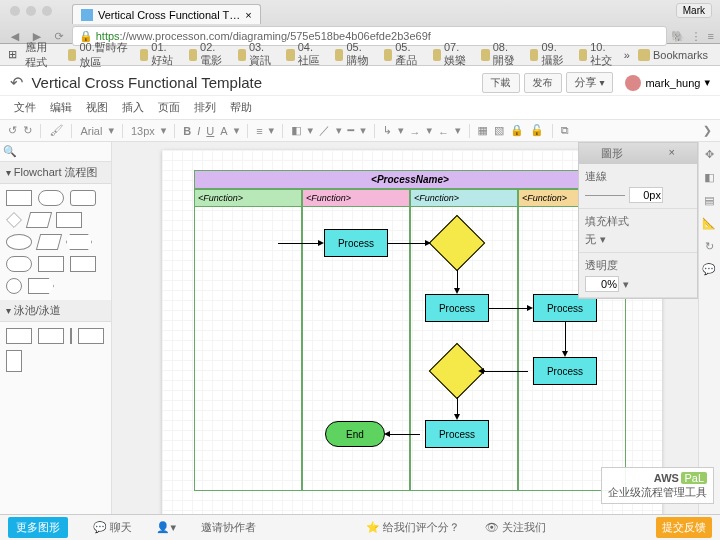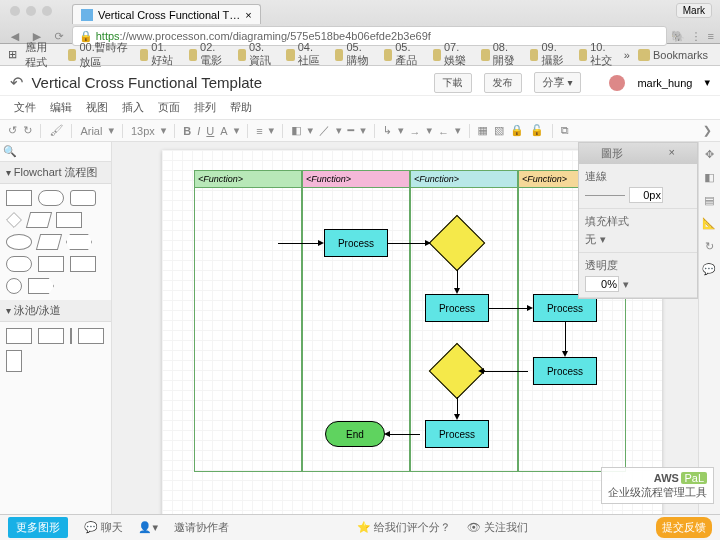--- a/index.html
+++ b/index.html
@@ -15,21 +15,21 @@
 .https{color:#2a8a2a}
 .url-icons{display:flex;gap:6px;color:#888}
 .user-label{background:#eee;border:1px solid #ccc;border-radius:3px;padding:1px 6px;font-size:10px}
 .bookmarks{height:22px;background:#f0f0f0;border-bottom:1px solid #ccc;display:flex;align-items:center;padding:0 8px;gap:4px;font-size:10px;color:#555}
 .bm{display:flex;align-items:center;gap:3px;padding:1px 4px}
 .bm-ico{width:12px;height:12px;background:#d4c074;border-radius:2px}
 .app{background:#fff}
 .title-row{display:flex;align-items:center;padding:6px 10px 2px;gap:8px;border-bottom:1px solid #eee}
 .back{font-size:16px;color:#666}
 .doc-title{font-size:15px;color:#333}
-.title-actions{margin-left:auto;display:flex;gap:12px;align-items:center}
+.title-actions{margin-left:auto;display:flex;gap:4px;align-items:center}
 .btn{border:1px solid #ccc;background:#f7f7f7;padding:2px 8px;border-radius:2px;font-size:10px;color:#555}
 .avatar{width:16px;height:16px;border-radius:50%;background:#d88}
 .menubar{display:flex;gap:14px;padding:4px 14px;font-size:11px;color:#555;border-bottom:1px solid #e5e5e5}
 .toolbar{display:flex;align-items:center;padding:3px 8px;gap:8px;border-bottom:1px solid #e0e0e0;color:#888;font-size:10px;background:#fafafa}
 .tb-group{display:flex;gap:6px;align-items:center}
 .sep{width:1px;height:14px;background:#ddd}
 .main{display:flex;height:390px}
 .sidebar{width:112px;border-right:1px solid #e0e0e0;background:#fafafa}
 .search{display:flex;border-bottom:1px solid #e0e0e0;padding:3px}
 .search input{flex:1;border:none;background:transparent;font-size:10px;padding:2px}
@@ -56,25 +56,25 @@
 .arrowhead{position:absolute;width:0;height:0}
 .ah-right{border-left:6px solid #000;border-top:3px solid transparent;border-bottom:3px solid transparent}
 .ah-down{border-top:6px solid #000;border-left:3px solid transparent;border-right:3px solid transparent}
 .ah-left{border-right:6px solid #000;border-top:3px solid transparent;border-bottom:3px solid transparent}
 .right-panel{position:absolute;right:22px;top:0;width:120px;background:#efefef;border:1px solid #ccc;font-size:10px;color:#666}
 .rp-head{background:linear-gradient(#ddd,#ccc);padding:3px 22px;display:flex;justify-content:space-between}
 .rp-sec{padding:5px 6px;border-bottom:1px solid #ddd}
 .rp-row{display:flex;align-items:center;gap:4px;margin-top:3px}
 .rp-input{width:34px;border:1px solid #ccc;padding:1px;text-align:right;background:#fff}
 .right-strip{position:absolute;right:0;top:0;width:22px;background:#f4f4f4;border-left:1px solid #ddd;height:100%;display:flex;flex-direction:column;align-items:center;padding-top:6px;gap:10px;color:#888}
-.footer{position:absolute;bottom:0;left:0;right:0;height:26px;background:#f5f5f5;border-top:1px solid #ccc;display:flex;align-items:center;padding:0 8px;gap:16px;font-size:10px;color:#666}
+.footer{position:absolute;bottom:0;left:0;right:0;height:26px;background:#f5f5f5;border-top:1px solid #ccc;display:flex;align-items:center;padding:0 8px;gap:25px;font-size:10px;color:#666}
 .more-shapes{background:#18b0e6;color:#fff;padding:3px 8px;border-radius:2px}
 .logo{position:absolute;bottom:28px;right:6px;background:rgba(255,255,255,.9);border:1px solid #ccc;padding:3px 6px;font-size:9px;color:#555;text-align:right;line-height:1.3}
 .logo b{font-size:11px}
-.feedback{background:#f5a623;color:#fff;padding:3px 6px;border-radius:8px;margin-left:auto}
+.feedback{background:#f5a623;color:#fff;padding:3px 6px;border-radius:2px;margin-left:auto}
 </style>
 </head>
 <body>
 
 <div class="browser-chrome">
   <div class="traffic">
       <div class="dot"></div>
       <div class="dot"></div>
       <div class="dot"></div>
     </div>
@@ -242,20 +242,21 @@
           <div class="shp"></div>
           <div style="width:2px;height:16px;background:#888"></div>
         <div class="shp"></div>
           <div class="shp" style="width:16px;height:22px"></div>
       </div>
     </div>
 
     <div class="canvas-wrap">
       <div class="paper">
         <div class="swimlane" style="left:32px;top:20px;width:432px">
+          <div class="lane-header" style="background:#d8b8f0">&lt;ProcessName&gt;</div>
           <div style="display:flex">
             <div class="fn-header" style="width:108px;background:#b8e8b8">&lt;Function&gt;</div>
             <div class="fn-header" style="width:108px;background:#f5b8d8">&lt;Function&gt;</div>
             <div class="fn-header" style="width:108px;background:#b8e8e8">&lt;Function&gt;</div>
             <div class="fn-header" style="width:108px;background:#f5d898">&lt;Function&gt;</div>
           </div>
           <div style="display:flex">
             <div class="lane-body" style="width:108px"></div>
               <div class="lane-body" style="width:108px"></div>
               <div class="lane-body" style="width:108px"></div>

